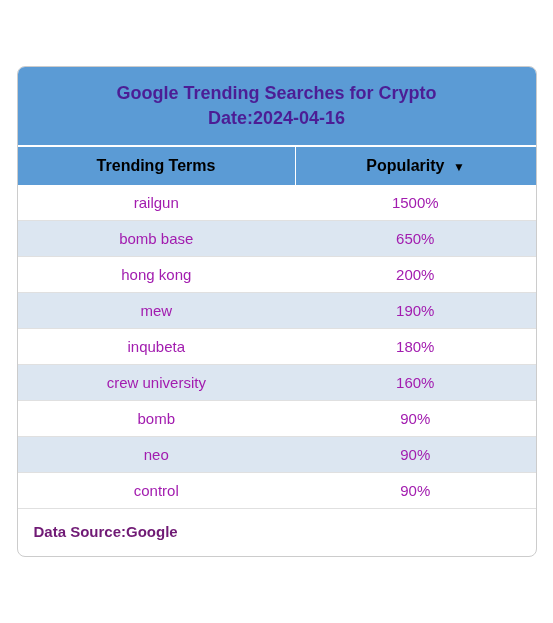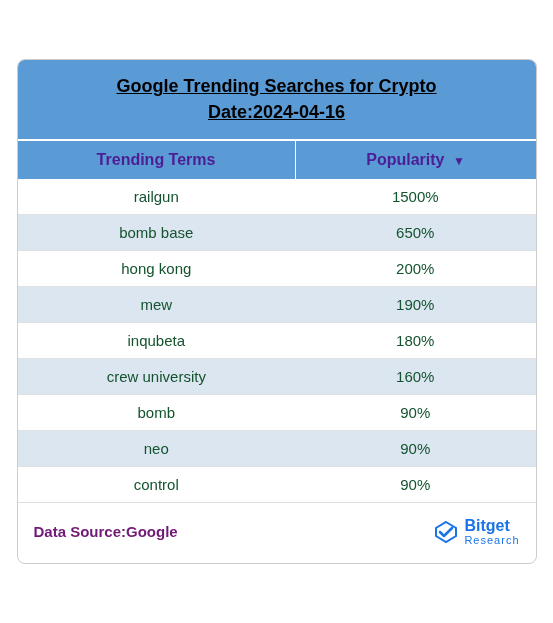--- a/index.html
+++ b/index.html
@@ -18,37 +18,36 @@
       width: 520px;
       background: #ffffff;
       border: 1.5px solid #cccccc;
       border-radius: 8px;
       overflow: hidden;
       padding-bottom: 16px;
     }
 
     .title {
       background: #5b9bd5;
-      color: #000000;
+      color: #4c1d95;
       font-weight: bold;
       font-size: 18px;
       text-align: center;
       padding: 14px 16px;
       line-height: 1.4;
-      text-decoration: underline;
     }
 
     table {
       width: 100%;
       border-collapse: collapse;
     }
 
     thead tr th {
       background: #5b9bd5;
-      color: #4c1d95;
+      color: #000000;
       font-weight: bold;
       font-size: 16px;
       padding: 10px 16px;
       text-align: center;
       border-top: 2px solid #ffffff;
     }
 
     thead tr th:first-child {
       border-right: 1px solid #ffffff;
     }
@@ -56,21 +55,21 @@
     .sort-arrow {
       display: inline-block;
       margin-left: 4px;
       font-size: 12px;
     }
 
     tbody tr td {
       padding: 9px 16px;
       text-align: center;
       font-size: 15px;
-      color: #14532d;
+      color: #a21caf;
       border-bottom: 1px solid #e0e0e0;
     }
 
     tbody tr:nth-child(even) {
       background: #dce6f1;
     }
 
     tbody tr:nth-child(odd) {
       background: #ffffff;
     }
@@ -174,25 +173,15 @@
         </tr>
         <tr>
           <td>control</td>
           <td>90%</td>
         </tr>
       </tbody>
   </table>
 
   <div class="footer">
     <div class="data-source">Data Source:Google</div>
-    <div class="bitget-logo">
-      <svg class="bitget-icon" viewBox="0 0 28 28" xmlns="http://www.w3.org/2000/svg">
-        <polygon points="14,4 24,10 24,18 14,24 4,18 4,10" fill="none" stroke="#1a73e8" stroke-width="2"></polygon>
-        <polyline points="8,14 12,18 20,10" fill="none" stroke="#1a73e8" stroke-width="2.5" stroke-linecap="round" stroke-linejoin="round"></polyline>
-      </svg>
-      <div class="bitget-text">
-        <span class="bitget-name">Bitget</span>
-        <span class="bitget-sub">Research</span>
-      </div>
-    </div>
   </div>
 
 </div>
 
 </body></html>

